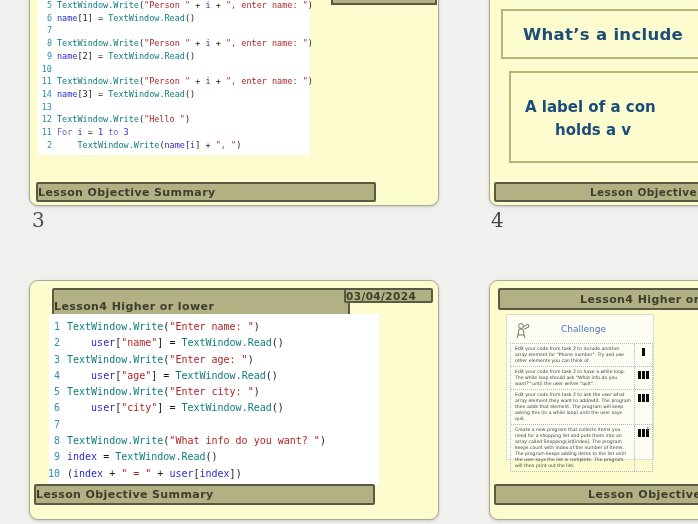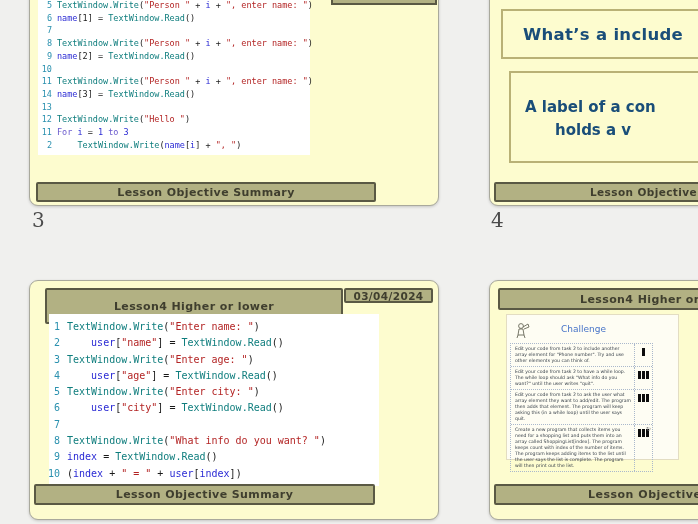--- a/index.html
+++ b/index.html
@@ -6,21 +6,21 @@
   body{font-family:"DejaVu Sans", sans-serif;}
   #screen{position:relative;width:698px;height:524px;background:#f0f0ee;overflow:hidden;}
 
   .slide{position:absolute;width:408px;background:#fdfccf;border:1px solid #a9a99c;
          border-radius:9px;box-shadow:0 1px 3px rgba(0,0,0,.18);}
   .slide-top{top:-42px;height:246px;}
   .slide-bottom{top:280px;height:238px;}
 
   .olivebar{position:absolute;background:#b2b183;border:2px solid #5a5944;border-radius:2px;
             color:#3f3e2e;font-weight:bold;box-sizing:border-box;
-            display:flex;align-items:center;justify-content:center;
+            display:flex;align-items:center;
             font-size:11px;letter-spacing:.4px;}
   .olivebar.leftpad{justify-content:flex-start;}
 
   .codebox{position:absolute;background:#ffffff;font-family:"DejaVu Sans Mono", monospace;
            box-sizing:border-box;}
   .codeline{white-space:pre;display:flex;}
   .ln{display:inline-block;text-align:right;color:#2b91af;flex:0 0 auto;
       overflow:hidden;direction:rtl;}
   .seg-o{color:#0e7d7d}.seg-s{color:#b32424}.seg-v{color:#2a2ad4}
   .seg-k{color:#6a5acd}.seg-n{color:#2a2ad4}.seg-p{color:#1a1a1a}
@@ -36,30 +36,30 @@
   .bluebox{position:absolute;border:2px solid #b9b176;box-sizing:border-box;color:#1a4e79;font-weight:bold;}
   #s2-titlebox{left:11px;top:50px;width:394px;height:50px;display:flex;align-items:center;}
   #s2-titlebox span{padding-left:20px;font-size:16.5px;letter-spacing:.3px;}
   #s2-bodybox{left:19px;top:112px;width:392px;height:92px;font-size:15px;line-height:23px;}
   #s2-body-l1{margin:23px 0 0 14px;}
   #s2-body-l2{margin:0 0 0 44px;}
   #s2-footer{left:4px;top:223px;width:410px;height:20px;}
   #s2-footer span{padding-left:94px;font-size:10.5px;}
 
   
-  #s3-header{left:15px;top:7px;width:298px;height:36px;}
+  #s3-header{left:22px;top:7px;width:298px;height:36px;}
   #s3-date{left:314px;top:7px;width:89px;height:15px;font-size:10.5px;}
   #s3-code{left:19px;top:33px;width:330px;padding:5px 0 4px 0;font-size:10px;line-height:16.3px;}
   #s3-code .ln{width:11px;margin-right:7px;}
   #s3-footer{left:4px;top:203px;width:341px;height:21px;}
 
   
   #s4-header{left:8px;top:7px;width:400px;height:22px;}
   #s4-header span{padding-left:80px;}
-  #s4-white{position:absolute;left:16px;top:33px;width:173px;height:146px;background:#fefdf3;
+  #s4-white{position:absolute;left:16px;top:33px;width:148px;height:146px;background:#fefdf3;
             border:1px solid #e3ddc2;box-sizing:border-box;}
   #s4-doodle{position:absolute;left:8px;top:6px;}
   #s4-ch-title{position:absolute;left:54px;top:9px;color:#4673c8;font-size:9px;}
   #s4-table{position:absolute;left:3px;top:28px;width:141px;border:1px dotted #aab8cc;}
   .chrow{display:flex;border-bottom:1px dotted #aab8cc;}
   .chrow:last-child{border-bottom:none;}
   .chtext{flex:1;padding:2px 2px 2px 4px;font-size:4.6px;line-height:6px;color:#38404a;}
   .chbars{flex:0 0 17px;position:relative;display:flex;align-items:flex-start;
           justify-content:center;gap:1px;padding-top:4px;border-left:1px dotted #aab8cc;}
   .bar{width:3px;height:8px;background:#0c0c0c;}

